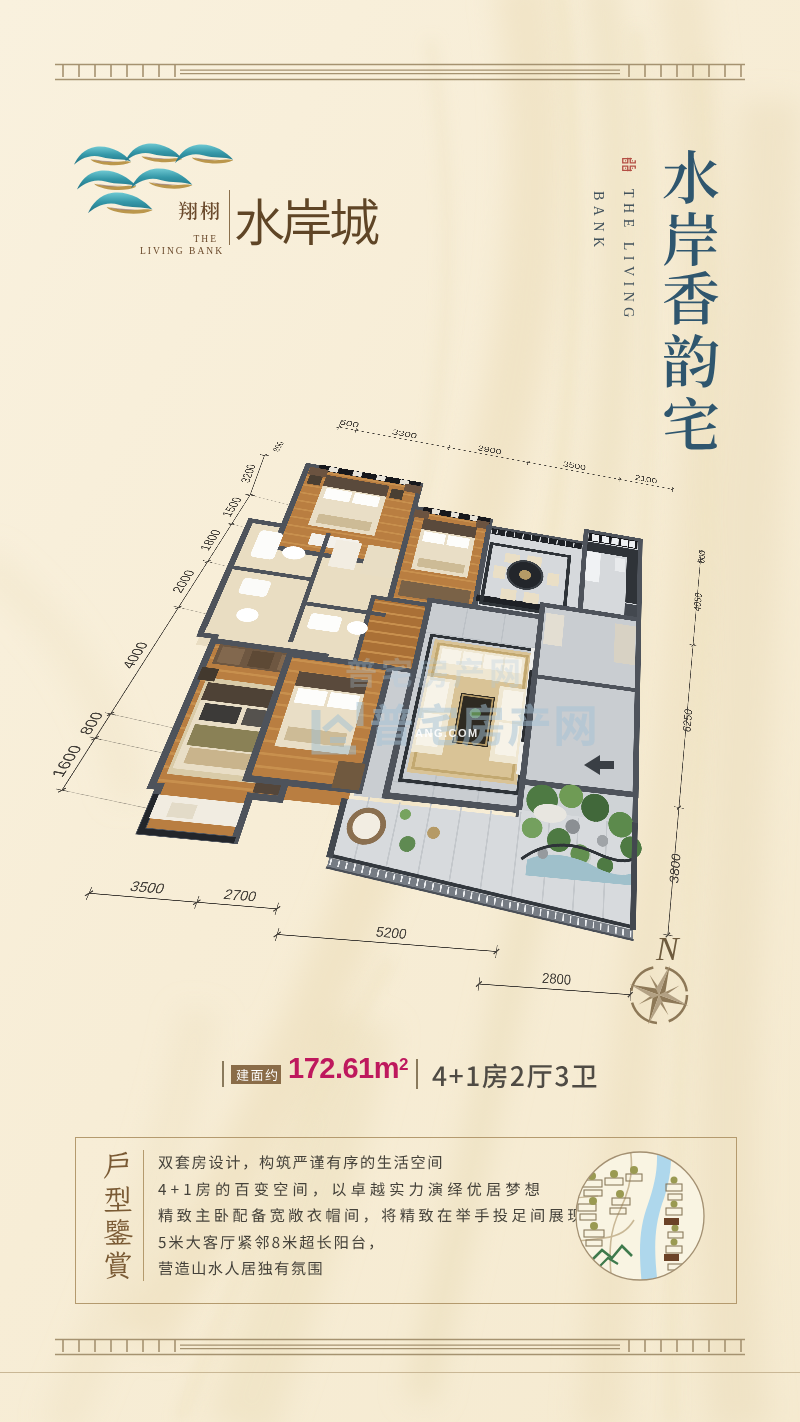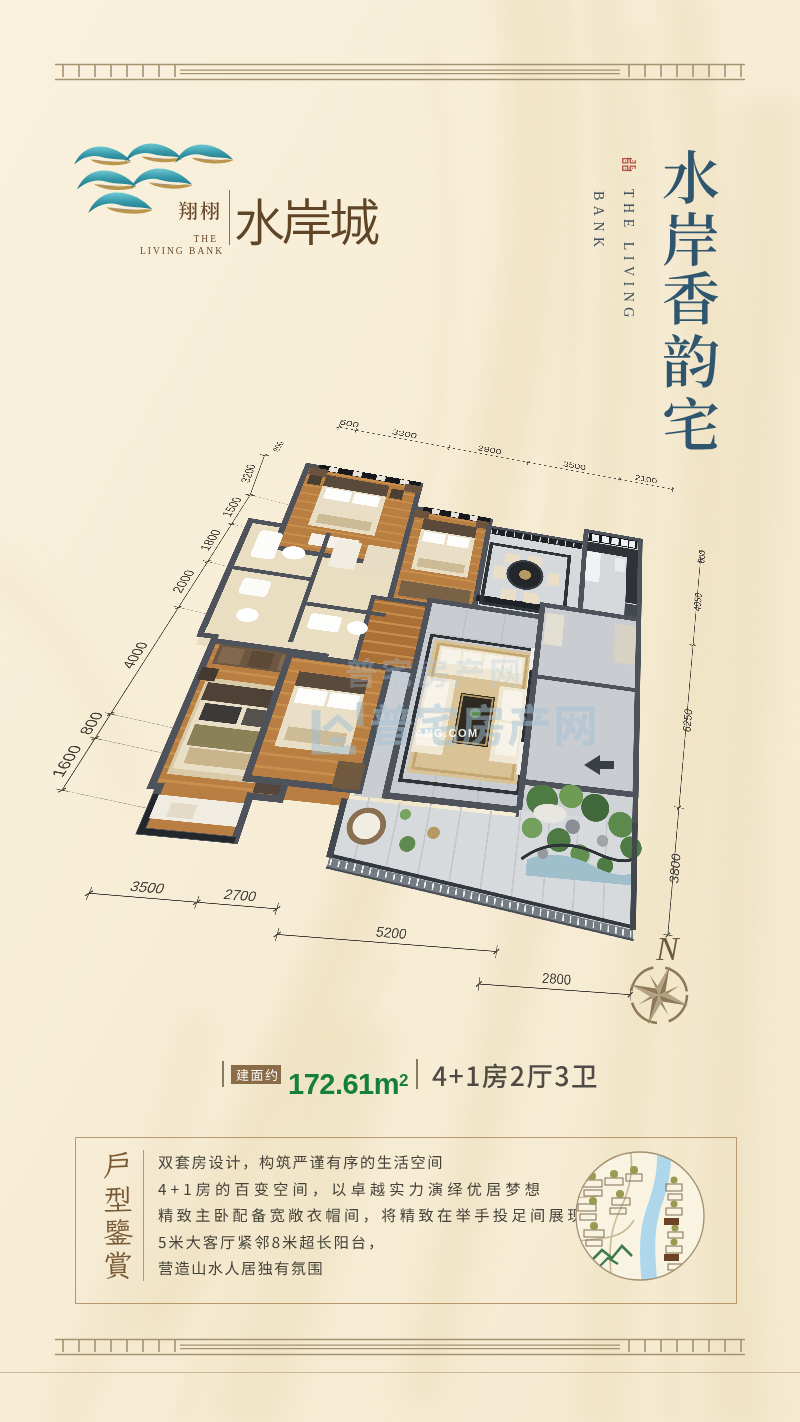--- a/index.html
+++ b/index.html
@@ -718,21 +718,21 @@
 </g>
 </svg>
 
 <div class="abs" style="left:222px;top:1061px;width:2px;height:26px;background:#8a7a5c;"></div>
 
 <div class="abs" style="left:231px;top:1065px;width:50px;height:19px;background:#8a6c48;"></div>
 <svg class="abs" style="left:236px;top:1067px;overflow:visible" width="46" height="16" viewBox="0 -13 46 16">
       <path d="M5.1 -9.8V-9.0H7.6V-8.1H4.3V-7.3H7.6V-6.3H5.0V-5.5H7.6V-4.5H4.9V-3.7H7.6V-2.7H4.4V-1.9H7.6V-0.6H8.5V-1.9H12.2V-2.7H8.5V-3.7H11.7V-4.5H8.5V-5.5H11.4V-7.3H12.3V-8.1H11.4V-9.8H8.5V-10.9H7.6V-9.8ZM8.5 -7.3H10.5V-6.3H8.5ZM8.5 -8.1V-9.0H10.5V-8.1ZM1.3 -5.1C1.3 -5.3 1.6 -5.4 1.8 -5.5H3.4C3.2 -4.4 2.9 -3.4 2.6 -2.5C2.2 -3.0 2.0 -3.7 1.7 -4.5L1.0 -4.2C1.3 -3.1 1.7 -2.3 2.2 -1.6C1.7 -0.8 1.2 -0.1 0.5 0.4C0.7 0.5 1.1 0.9 1.2 1.0C1.8 0.6 2.4 -0.1 2.8 -0.9C4.2 0.4 6.1 0.7 8.5 0.7H12.1C12.2 0.5 12.4 0.0 12.5 -0.2C11.8 -0.2 9.0 -0.2 8.5 -0.2C6.3 -0.2 4.5 -0.5 3.2 -1.7C3.8 -2.9 4.1 -4.4 4.3 -6.3L3.8 -6.4L3.6 -6.4H2.5C3.1 -7.4 3.8 -8.6 4.4 -9.9L3.8 -10.3L3.5 -10.1H0.8V-9.2H3.1C2.6 -8.1 1.9 -7.0 1.7 -6.7C1.4 -6.3 1.1 -6.0 0.9 -5.9C1.0 -5.7 1.2 -5.3 1.3 -5.1Z M19.6 -4.3H22.3V-2.9H19.6ZM19.6 -5.1V-6.6H22.3V-5.1ZM19.6 -2.1H22.3V-0.6H19.6ZM15.3 -10.1V-9.1H20.3C20.2 -8.6 20.0 -8.0 19.9 -7.5H15.9V1.0H16.8V0.4H25.2V1.0H26.1V-7.5H20.9L21.4 -9.1H26.8V-10.1ZM16.8 -0.6V-6.6H18.7V-0.6ZM25.2 -0.6H23.2V-6.6H25.2Z M29.5 -0.7 29.7 0.3C31.0 -0.0 32.8 -0.4 34.6 -0.7L34.5 -1.6C32.7 -1.2 30.8 -0.9 29.5 -0.7ZM35.5 -5.4C36.4 -4.5 37.5 -3.4 38.0 -2.5L38.7 -3.2C38.2 -4.0 37.1 -5.1 36.1 -5.9ZM29.8 -5.5C30.0 -5.6 30.3 -5.7 32.0 -5.9C31.4 -5.0 30.8 -4.4 30.6 -4.1C30.2 -3.7 29.9 -3.3 29.6 -3.3C29.7 -3.0 29.8 -2.6 29.9 -2.4C30.2 -2.5 30.7 -2.7 34.4 -3.3C34.3 -3.5 34.3 -3.8 34.3 -4.1L31.3 -3.7C32.3 -4.8 33.4 -6.2 34.3 -7.7L33.5 -8.2C33.2 -7.7 32.9 -7.2 32.6 -6.7L30.8 -6.6C31.7 -7.7 32.5 -9.1 33.1 -10.5L32.2 -10.9C31.6 -9.3 30.6 -7.7 30.3 -7.2C29.9 -6.8 29.7 -6.5 29.5 -6.4C29.6 -6.2 29.7 -5.7 29.8 -5.5ZM36.4 -10.9C35.9 -9.2 35.2 -7.4 34.3 -6.3C34.5 -6.1 35.0 -5.8 35.1 -5.7C35.5 -6.2 35.9 -6.9 36.2 -7.6H40.0C39.9 -2.5 39.7 -0.6 39.3 -0.1C39.2 0.0 39.0 0.1 38.8 0.1C38.5 0.1 37.7 0.1 36.9 0.0C37.1 0.3 37.2 0.7 37.2 0.9C38.0 1.0 38.7 1.0 39.1 0.9C39.6 0.9 39.9 0.8 40.2 0.4C40.7 -0.2 40.8 -2.2 41.0 -8.0C41.0 -8.2 41.0 -8.5 41.0 -8.5H36.6C36.9 -9.2 37.1 -10.0 37.3 -10.7Z" fill="#ffffff"></path>
     </svg>
 
-<div class="abs" style="left:288px;top:1052px;font-family:'Liberation Sans';font-weight:bold;font-size:29px;color:#15803d;letter-spacing:-0.5px;margin-top:16px;">172.61m<span style="font-size:17px;vertical-align:8px;">2</span></div>
+<div class="abs" style="left:288px;top:1052px;font-family:'Liberation Sans';font-weight:bold;font-size:29px;color:#be185d;letter-spacing:-0.5px;">172.61m<span style="font-size:17px;vertical-align:8px;">2</span></div>
 
 <div class="abs" style="left:416px;top:1059px;width:2px;height:30px;background:#8a7a5c;"></div>
 
 <svg class="abs" style="left:432px;top:1059px;overflow:visible" width="180" height="34" viewBox="0 -27 180 34">
       <path d="M9.0 0.0H11.8V-5.2H14.3V-7.6H11.8V-19.5H8.3L0.5 -7.3V-5.2H9.0ZM9.0 -7.6H3.6L7.4 -13.5C8.0 -14.5 8.5 -15.5 9.0 -16.5H9.1C9.1 -15.4 9.0 -13.8 9.0 -12.7Z M23.0 -3.0H25.3V-8.7H30.7V-10.9H25.3V-16.7H23.0V-10.9H17.6V-8.7H23.0Z M35.5 0.0H46.6V-2.5H42.8V-19.5H40.5C39.4 -18.8 38.1 -18.3 36.3 -18.0V-16.1H39.8V-2.5H35.5Z M61.4 -21.8C61.7 -21.2 62.0 -20.5 62.2 -19.8H53.2V-13.6C53.2 -9.4 53.0 -3.2 50.6 1.1C51.2 1.3 52.4 1.9 52.9 2.3C55.3 -2.1 55.7 -8.7 55.7 -13.2H65.2L63.1 -12.5C63.6 -11.7 64.2 -10.6 64.5 -9.9H56.5V-7.8H61.1C60.7 -4.1 59.7 -1.3 55.3 0.3C55.8 0.7 56.4 1.6 56.7 2.2C60.2 0.8 61.9 -1.2 62.8 -3.8H70.1C69.9 -1.5 69.6 -0.5 69.2 -0.2C69.0 0.0 68.7 0.0 68.3 0.0C67.7 0.0 66.3 0.0 64.9 -0.1C65.3 0.5 65.6 1.3 65.6 1.9C67.1 2.0 68.6 2.0 69.3 2.0C70.2 1.9 70.8 1.7 71.3 1.2C72.0 0.5 72.4 -1.1 72.7 -4.8C72.7 -5.1 72.8 -5.8 72.8 -5.8H63.3C63.4 -6.4 63.5 -7.1 63.6 -7.8H74.4V-9.9H65.2L66.9 -10.5C66.5 -11.2 65.9 -12.3 65.3 -13.2H73.6V-19.8H65.0C64.7 -20.6 64.3 -21.6 63.9 -22.4ZM55.7 -17.7H71.1V-15.3H55.7Z M79.0 0.0H91.6V-2.6H86.7C85.7 -2.6 84.5 -2.5 83.5 -2.4C87.6 -6.4 90.7 -10.3 90.7 -14.0C90.7 -17.5 88.4 -19.9 84.8 -19.9C82.2 -19.9 80.5 -18.8 78.8 -17.0L80.5 -15.3C81.6 -16.5 82.9 -17.4 84.4 -17.4C86.6 -17.4 87.7 -16.0 87.7 -13.9C87.7 -10.7 84.7 -6.9 79.0 -1.8Z M97.7 -20.8V-11.3C97.7 -7.6 97.5 -2.8 95.2 0.6C95.8 0.9 96.9 1.7 97.3 2.2C99.8 -1.5 100.2 -7.2 100.2 -11.3V-18.4H119.7V-20.8ZM101.5 -14.7V-12.3H109.7V-1.0C109.7 -0.5 109.5 -0.4 109.0 -0.4C108.5 -0.4 106.5 -0.4 104.7 -0.4C105.1 0.3 105.5 1.4 105.6 2.1C108.1 2.1 109.8 2.1 110.8 1.7C112.0 1.3 112.3 0.6 112.3 -0.9V-12.3H119.2V-14.7Z M129.5 0.4C133.1 0.4 136.0 -1.7 136.0 -5.2C136.0 -7.9 134.3 -9.6 132.0 -10.1V-10.3C134.1 -11.0 135.4 -12.6 135.4 -14.8C135.4 -18.0 132.9 -19.9 129.4 -19.9C127.2 -19.9 125.4 -18.9 123.8 -17.5L125.4 -15.6C126.6 -16.7 127.8 -17.4 129.3 -17.4C131.2 -17.4 132.3 -16.4 132.3 -14.6C132.3 -12.7 131.0 -11.2 127.2 -11.2V-9.0C131.6 -9.0 132.9 -7.6 132.9 -5.4C132.9 -3.4 131.5 -2.2 129.3 -2.2C127.2 -2.2 125.8 -3.2 124.6 -4.3L123.2 -2.3C124.5 -0.9 126.4 0.4 129.5 0.4Z M141.9 -20.5V-17.9H149.7V-1.1H140.3V1.4H164.3V-1.1H152.4V-17.9H159.7V-9.6C159.7 -9.2 159.6 -9.0 159.1 -9.0C158.5 -9.0 156.6 -9.0 154.8 -9.1C155.2 -8.4 155.6 -7.3 155.8 -6.6C158.1 -6.6 159.8 -6.6 160.9 -7.0C162.0 -7.4 162.3 -8.2 162.3 -9.5V-20.5Z" fill="#4f4b44"></path>
     </svg>
 
 <div class="abs" style="left:75px;top:1137px;width:660px;height:165px;border:1px solid #b49a6e;"></div>
 
 <div class="abs" style="left:143px;top:1150px;width:1px;height:131px;background:#b49a6e;"></div>

